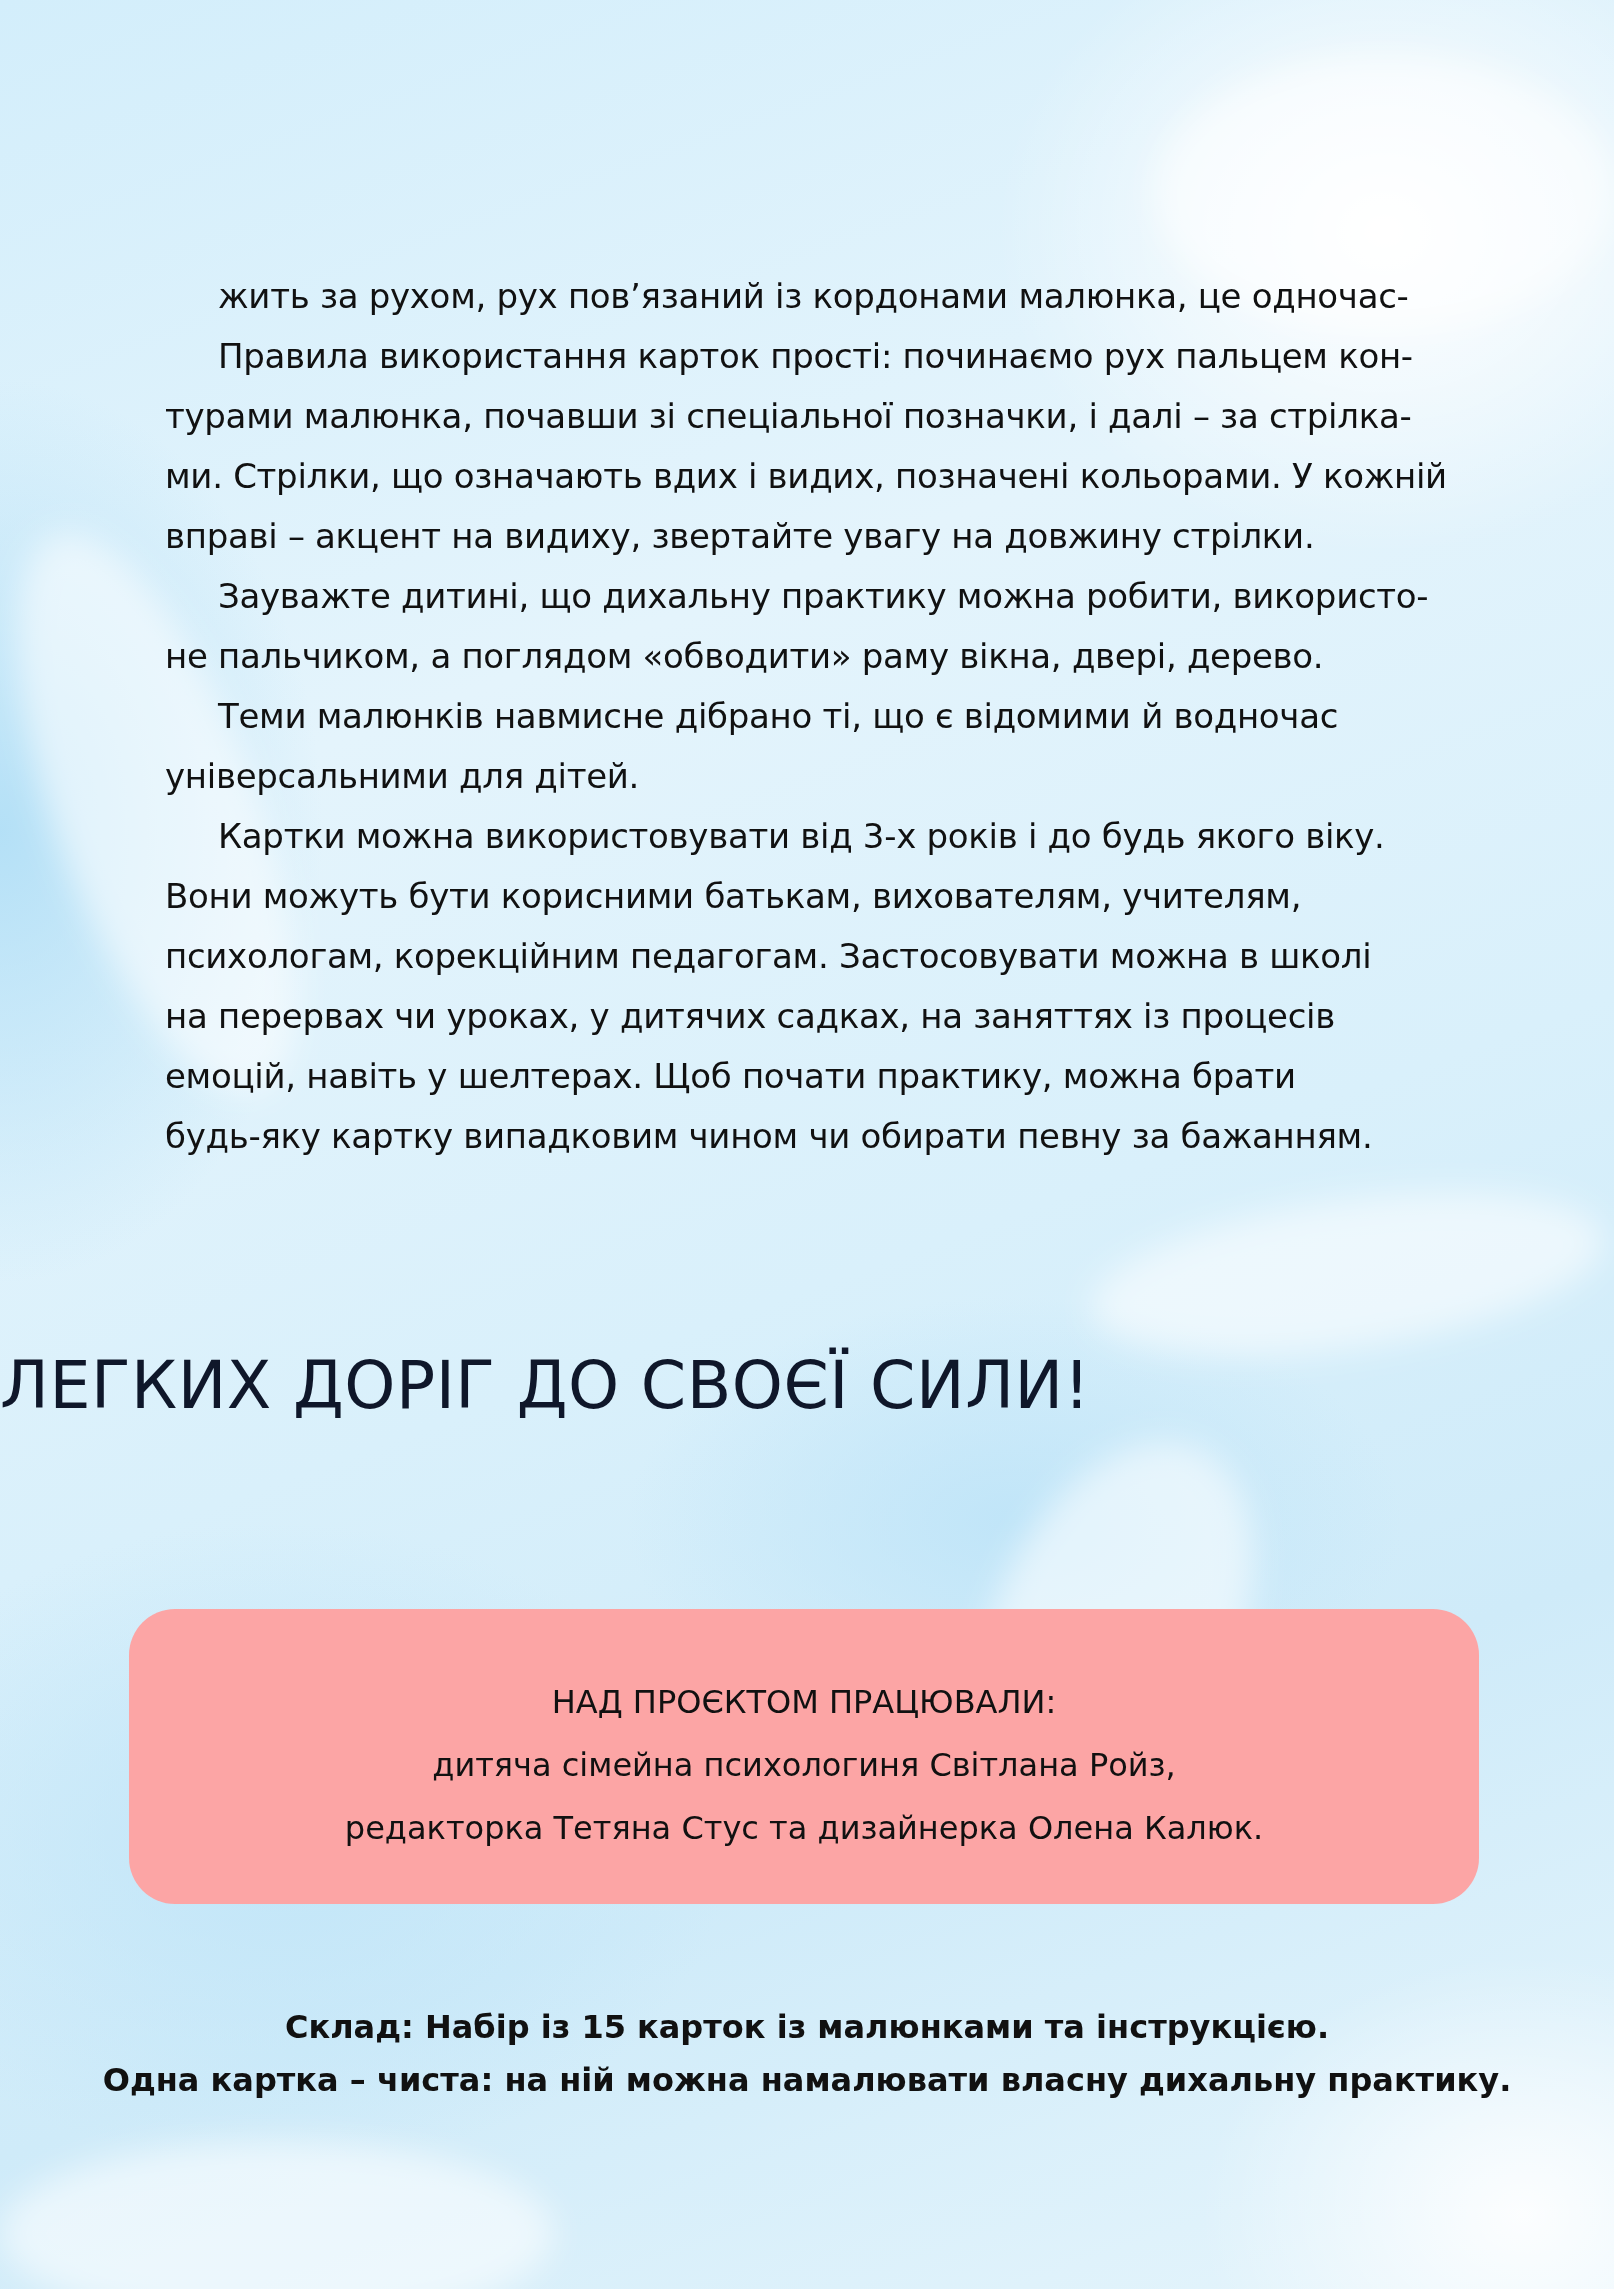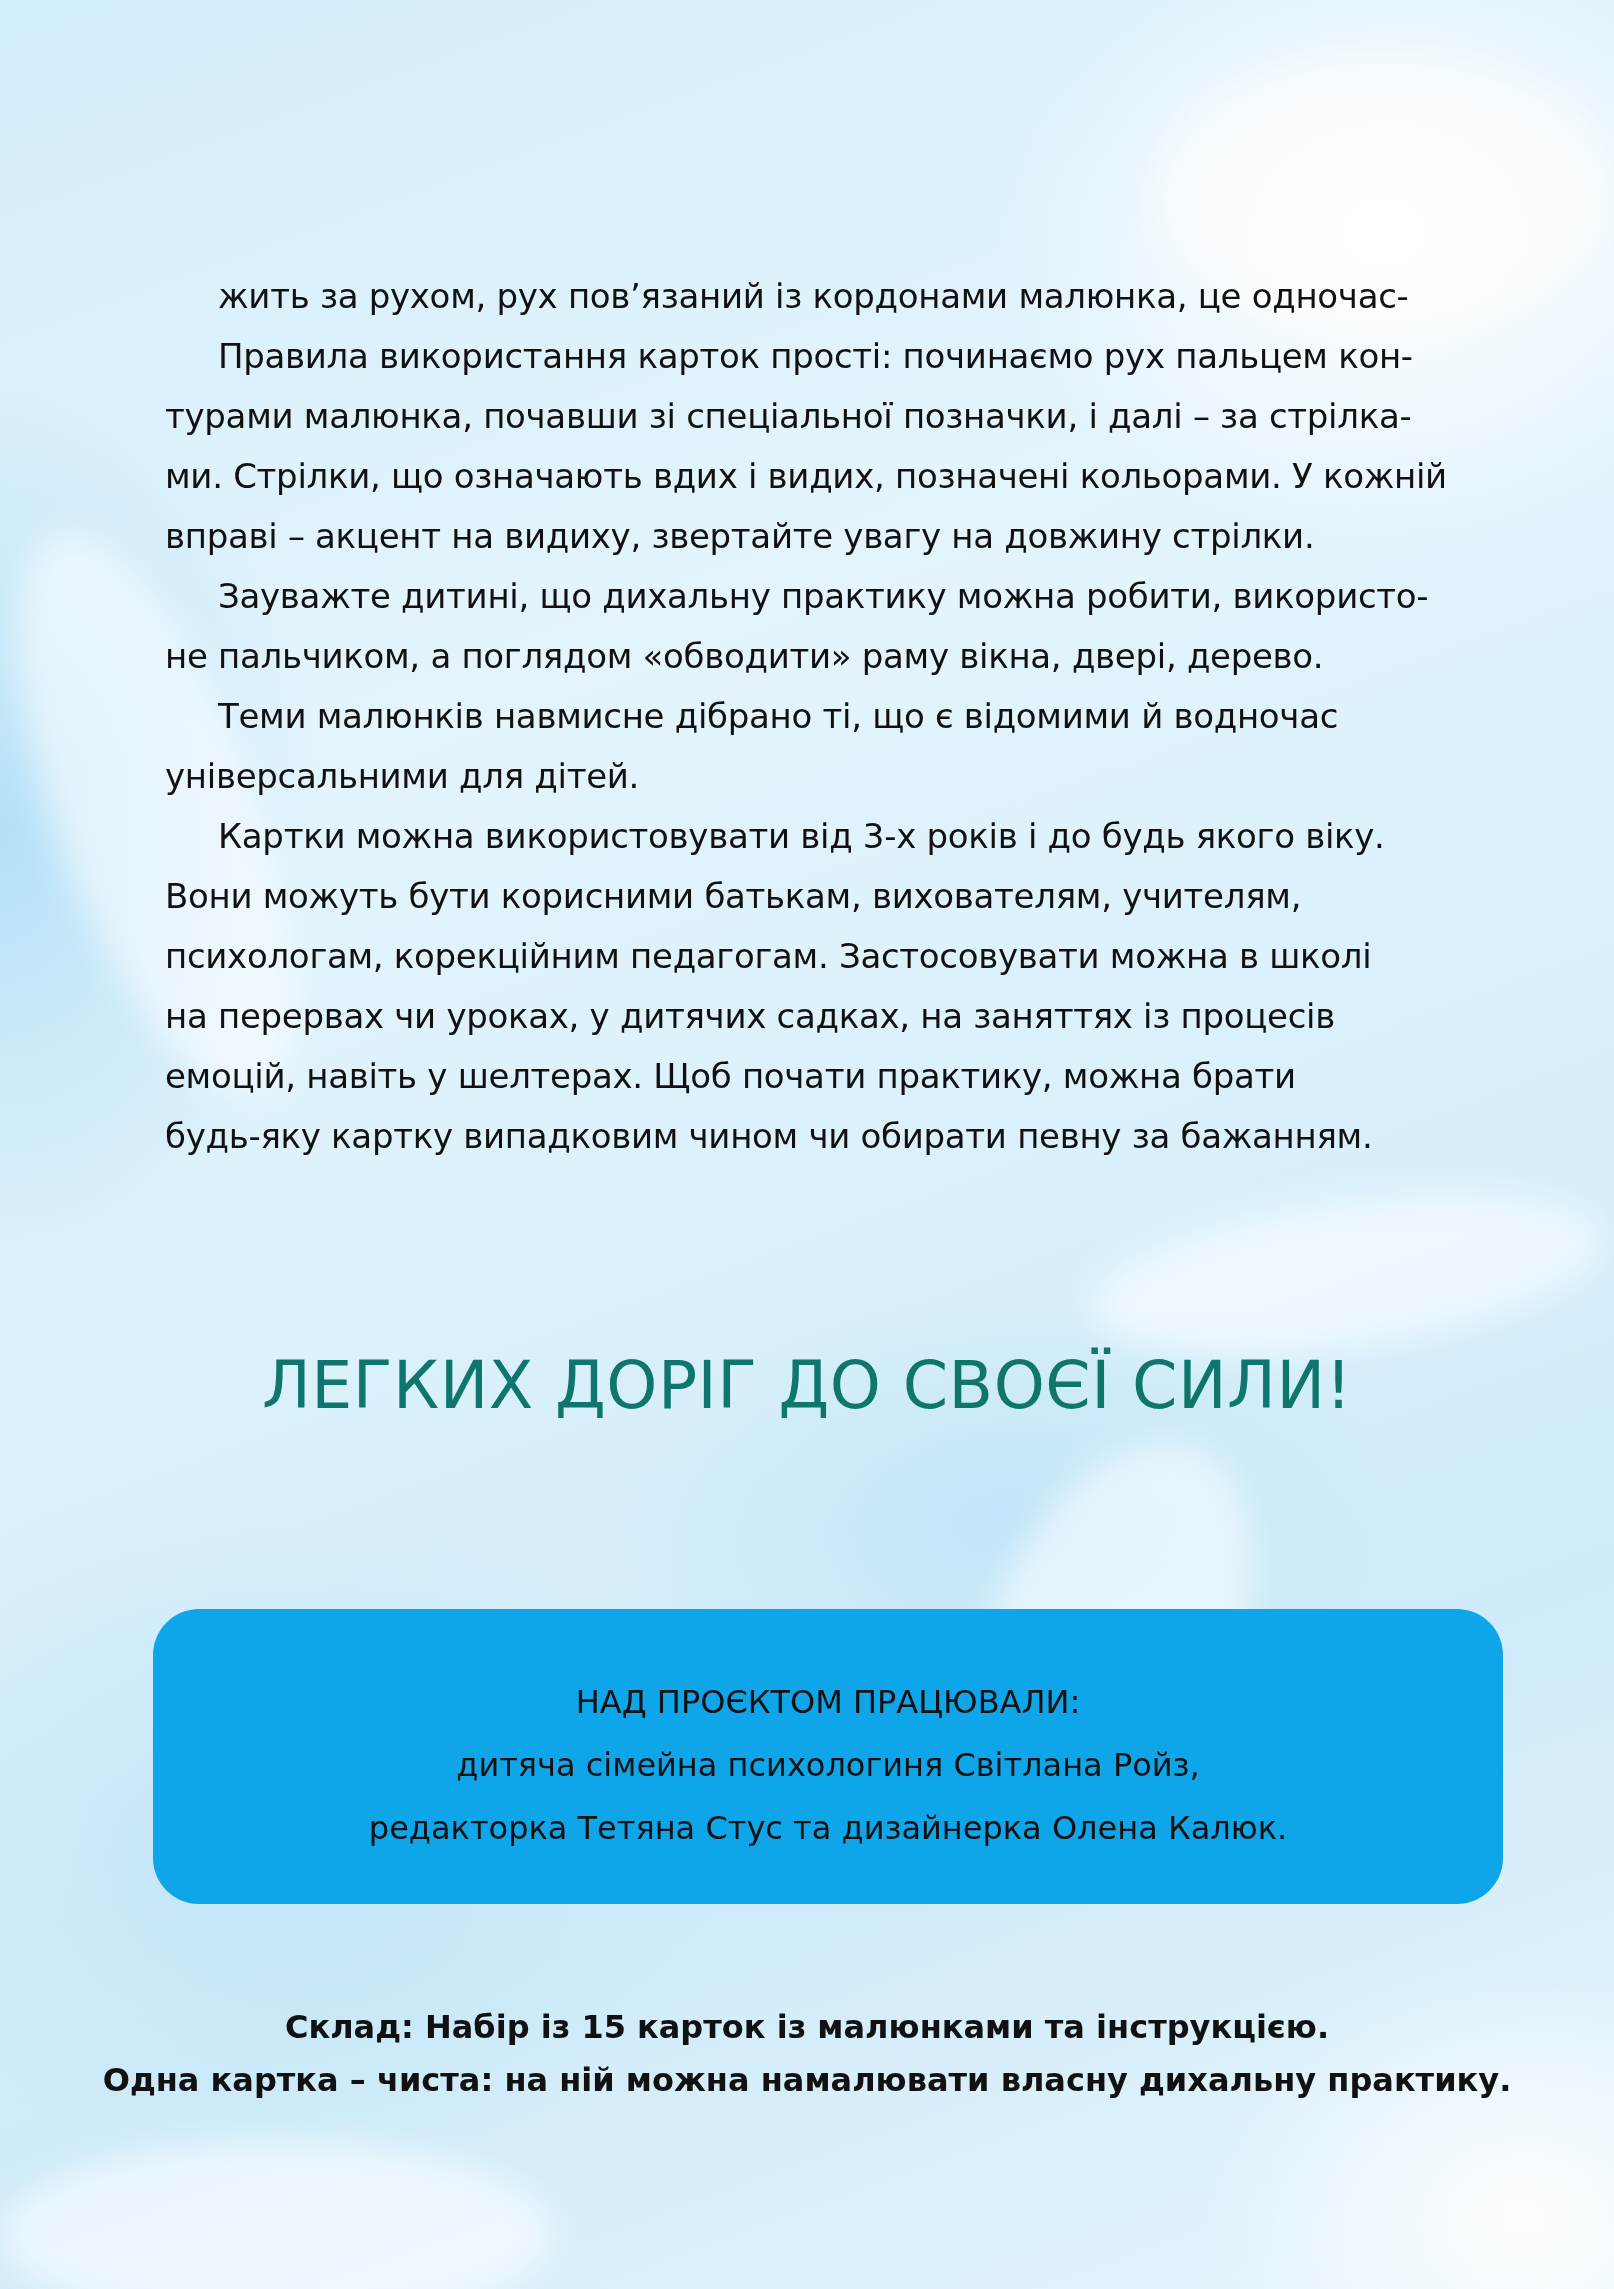--- a/index.html
+++ b/index.html
@@ -34,37 +34,36 @@
     letter-spacing: -0.3px;
     margin-left: 33px;
   }
   .line { display: block; white-space: nowrap; }
   .line.indent { padding-left: 53px; }
   .heading {
     position: absolute;
     left: 0;
     width: 1614px;
     top: 1349px;
-    text-align: center;
+    text-align: left;
     font-size: 65px;
     line-height: 74px;
-    color: #0f766e;
+    color: #0f172a;
     letter-spacing: 0.5px;
     font-family: "DejaVu Sans", "Liberation Sans", sans-serif;
   }
   .credits-box {
     position: absolute;
     left: 129px;
     top: 1609px;
     width: 1350px;
     height: 295px;
     border-radius: 46px;
-    background: #0ea5e9;
+    background: #fca5a5;
     text-align: center;
-    margin-left: 24px;
   }
   .credits-box .cl {
     display: block;
     font-size: 32px;
     line-height: 63px;
     white-space: nowrap;
   }
   .credits-box .title { margin-top: 62px; }
   .footer {
     position: absolute;

